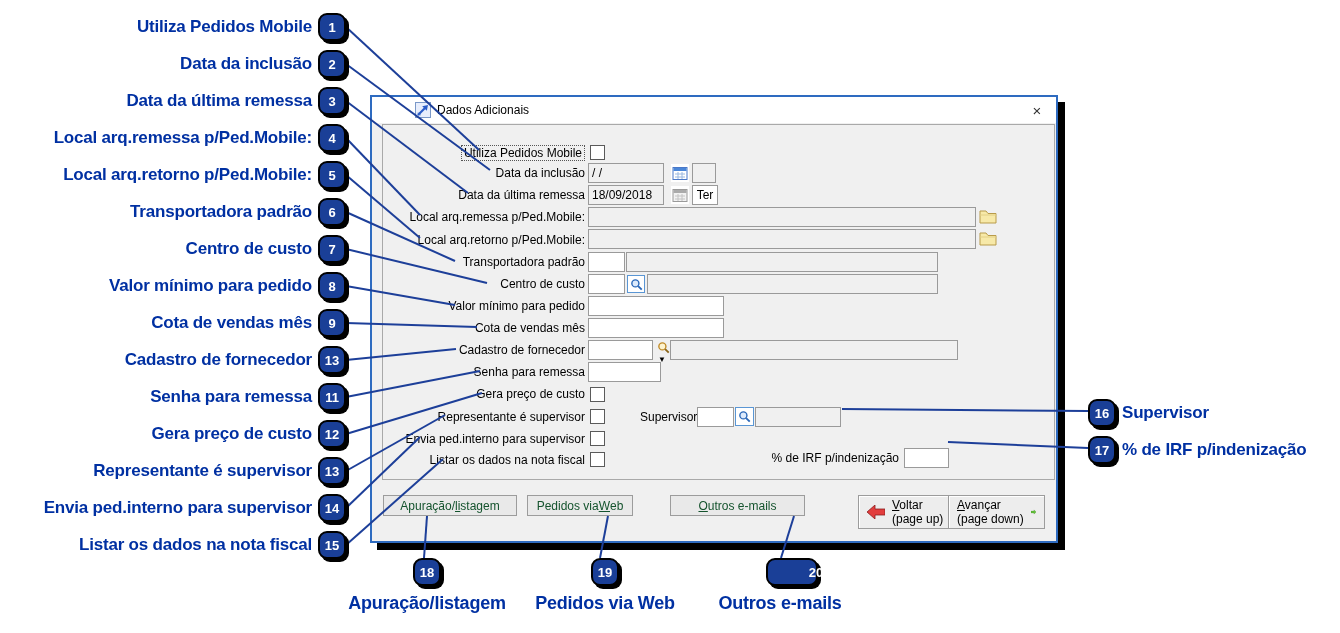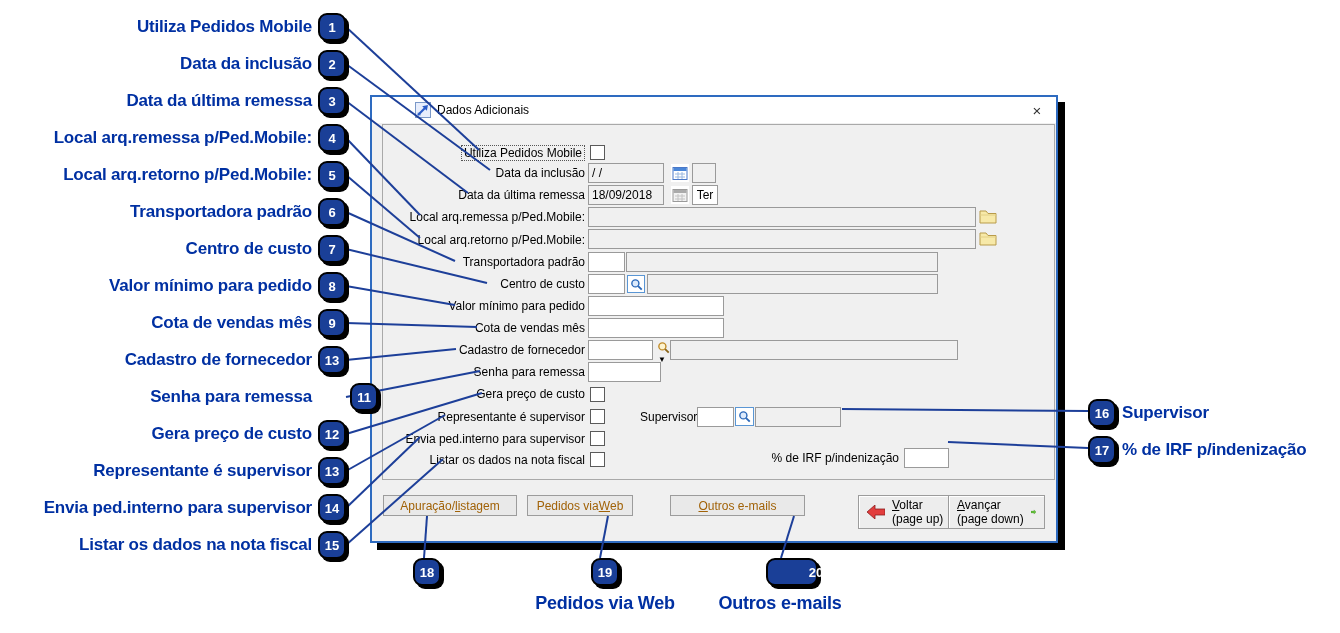--- a/index.html
+++ b/index.html
@@ -29,21 +29,21 @@
   .fld{position:absolute;box-sizing:border-box;height:20px;border:1px solid #9a9a9a;
        font-size:12px;line-height:16px;padding:1px 3px;color:#000;white-space:nowrap;overflow:hidden;}
   .fld.gray{background:#f0f0f0;}
   .fld.white{background:#fff;}
   .cb{position:absolute;width:15px;height:15px;box-sizing:border-box;background:#fff;border:1px solid #5a5a5a;}
   .dotted{border:1px dotted #555;padding:0 2px;}
   .icon-btn{position:absolute;box-sizing:border-box;display:flex;align-items:center;justify-content:center;
             background:#fff;}
   .icon-btn.blue-border{border:1px solid #5a96d4;}
   .btn{position:absolute;box-sizing:border-box;background:#e9e9e9;border:1px solid #9c9c9c;
-       font-size:12px;color:#a16207;display:flex;align-items:center;justify-content:center;white-space:nowrap;}
+       font-size:12px;color:#14532d;display:flex;align-items:center;justify-content:center;white-space:nowrap;}
   .btn u,.nav-btn u{text-decoration:underline;}
   .nav-btn{position:absolute;box-sizing:border-box;background:#ededed;border:1px solid #9c9c9c;
            box-shadow:inset 1px 1px 0 #fff;font-size:12px;color:#000;display:flex;align-items:center;
            gap:7px;padding:0 8px;}
   .nav-txt{line-height:14px;white-space:nowrap;}
   .tri-down{position:absolute;font-size:8px;color:#000;line-height:8px;}
 </style>
 </head>
 <body>
 
@@ -264,21 +264,21 @@
     </div>
   <div class="badge" style="left:318px;top:272px;">
       <span>8</span>
     </div>
   <div class="badge" style="left:318px;top:309px;">
       <span>9</span>
     </div>
   <div class="badge" style="left:318px;top:346px;">
       <span>13</span>
     </div>
-  <div class="badge" style="left:318px;top:383px;margin-left:32px;">
+  <div class="badge" style="left:318px;top:383px;">
       <span>11</span>
     </div>
   <div class="badge" style="left:318px;top:420px;">
       <span>12</span>
     </div>
   <div class="badge" style="left:318px;top:457px;">
       <span>13</span>
     </div>
   <div class="badge" style="left:318px;top:494px;">
       <span>14</span>
@@ -292,20 +292,21 @@
     </div>
   <div class="co-label" style="left:1122px;top:402px;">Supervisor</div>
   <div class="badge" style="left:1088px;top:436px;">
       <span>17</span>
     </div>
   <div class="co-label" style="left:1122px;top:439px;">% de IRF p/indenização</div>
 
   <div class="badge" style="left:413px;top:558px;">
       <span>18</span>
     </div>
+  <div class="co-label big" style="left:427px;top:592px;transform:translateX(-50%);">Apuração/listagem</div>
   <div class="badge" style="left:591px;top:558px;">
       <span>19</span>
     </div>
   <div class="co-label big" style="left:605px;top:592px;transform:translateX(-50%);">Pedidos via Web</div>
   <div class="badge" style="left:766px;top:558px;padding-left:48px;">
       <span>20</span>
     </div>
   <div class="co-label big" style="left:780px;top:592px;transform:translateX(-50%);">Outros e-mails</div>
 
 </div>

